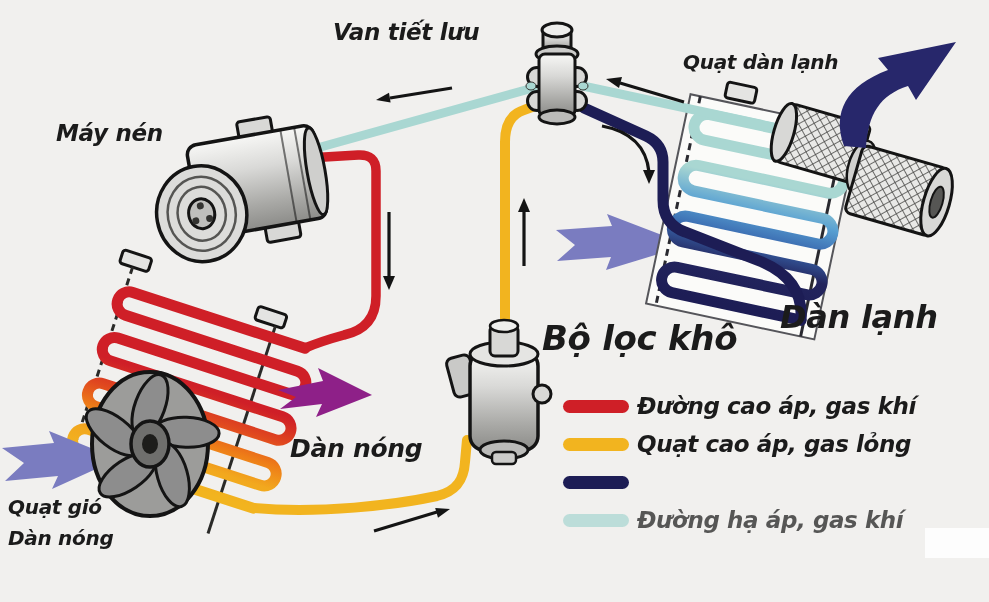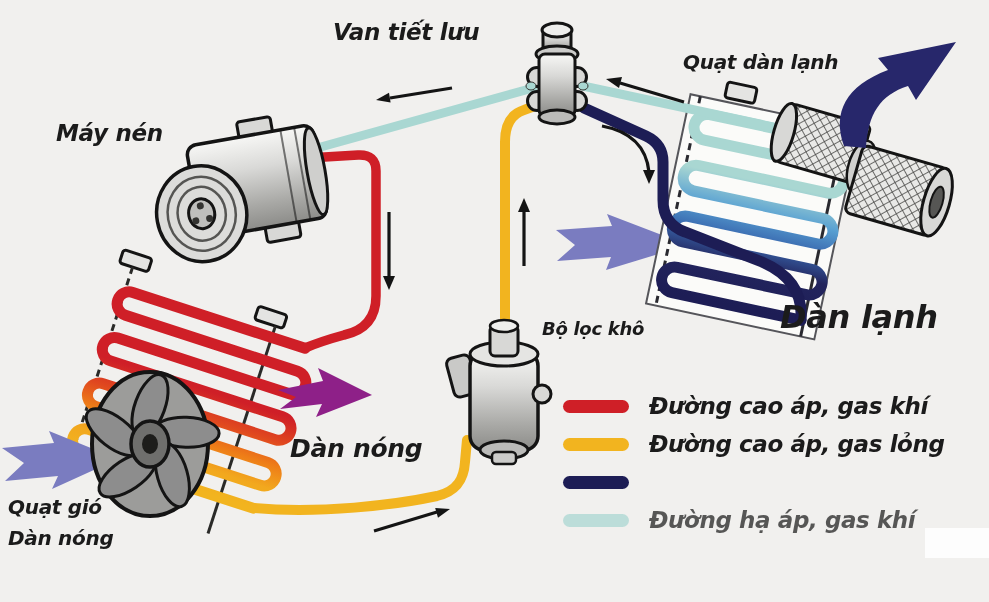--- a/index.html
+++ b/index.html
@@ -9,27 +9,27 @@
   }
   .stage svg{position:absolute;left:0;top:0;}
   .lbl{
     position:absolute;font-weight:bold;font-style:italic;color:#1b1b1b;
     white-space:nowrap;letter-spacing:-0.3px;line-height:1.2;
   }
   .lbl-van{left:333px;top:19px;font-size:23px;}
   .lbl-quat-lanh{left:683px;top:50px;font-size:20px;}
   .lbl-maynen{left:56px;top:120px;font-size:23px;}
   .lbl-danlanh{left:780px;top:298px;font-size:32px;}
-  .lbl-boloc{left:542px;top:318px;font-size:18px;}
+  .lbl-boloc{left:542px;top:318px;font-size:34px;}
   .lbl-dannong{left:290px;top:434px;font-size:25px;}
   .lbl-quatgio{left:8px;top:492px;font-size:20px;line-height:31px;}
   .legend{
     position:absolute;left:563px;top:392px;display:flex;flex-direction:column;gap:10px;
   }
-  .legend-row{display:flex;align-items:center;gap:20px;height:28px;}
+  .legend-row{display:flex;align-items:center;gap:8px;height:28px;}
   .legend-row:last-child{opacity:.72;}
   .legend-swatch{width:66px;height:13px;border-radius:7px;flex:0 0 auto;}
   .legend-label{font-size:23px;font-weight:bold;font-style:italic;color:#1b1b1b;
     white-space:nowrap;letter-spacing:-0.4px;}
   .watermark-patch{position:absolute;left:925px;top:528px;width:64px;height:30px;
     background:#ffffff;opacity:.85;}
 </style>
 </head>
 <body>
 
@@ -213,21 +213,21 @@
   <div>Dàn nóng</div>
 </div>
 
 <div class="legend">
   <div class="legend-row">
     <span class="legend-swatch" style="background-color: rgb(207, 31, 39);"></span>
     <span class="legend-label">Đường cao áp, gas khí</span>
   </div>
   <div class="legend-row">
     <span class="legend-swatch" style="background-color: rgb(242, 180, 31);"></span>
-    <span class="legend-label">Đường cao áp, gas lỏng</span>
+    <span class="legend-label">Quạt cao áp, gas lỏng</span>
   </div>
   <div class="legend-row">
     <span class="legend-swatch" style="background-color: rgb(29, 29, 85);"></span>
   </div>
   <div class="legend-row">
     <span class="legend-swatch" style="background-color: rgb(169, 215, 210);"></span>
     <span class="legend-label">Đường hạ áp, gas khí</span>
   </div>
 </div>
 

